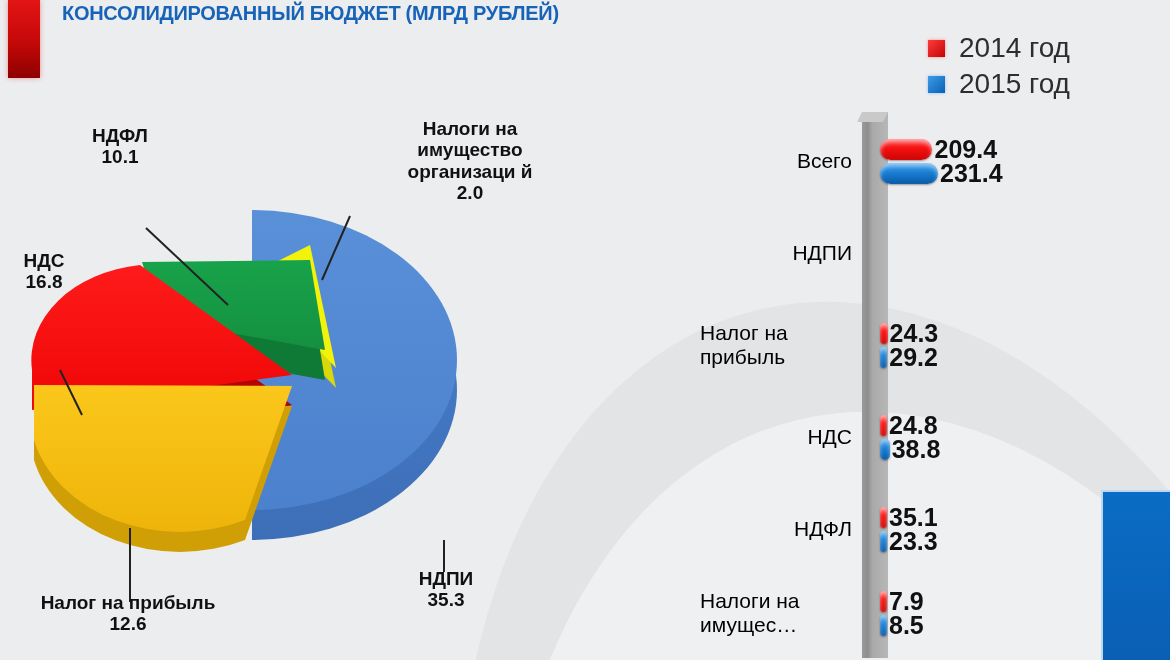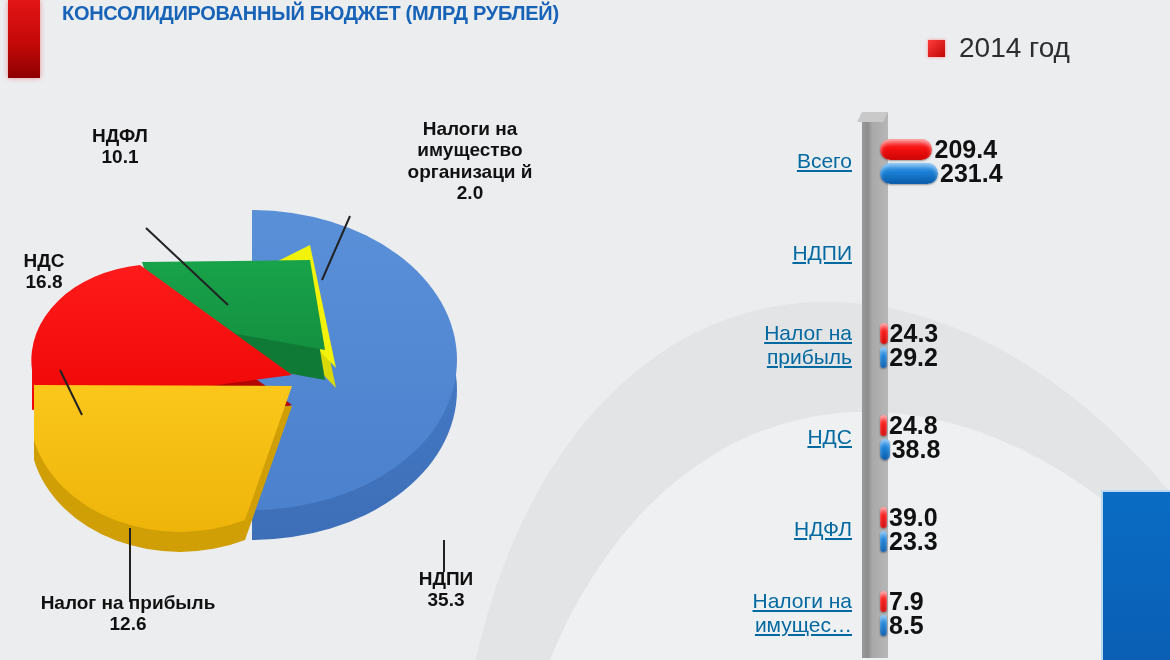--- a/index.html
+++ b/index.html
@@ -59,22 +59,22 @@
     background:linear-gradient(90deg,#9a9a9a 0%,#8e8e8e 22%,#a9a9a9 40%,#b7b7b7 100%);
   }
   .axis-wall-top{
     position:absolute;left:162px;top:0px;width:26px;height:10px;
     background:#c9c9c9;transform:skewX(-26deg);transform-origin:top left;
   }
   .bar-group{position:absolute;left:0;width:400px;height:62px;}
   .bar-cat{
     position:absolute;left:0;top:0;width:158px;height:62px;
     display:flex;align-items:center;justify-content:flex-end;
-    text-align:right;font-size:21px;color:#0369a1;line-height:1.15;
-    padding-right:6px;box-sizing:border-box;text-decoration:underline;
+    font-size:21px;color:#000000;line-height:1.15;
+    padding-right:6px;box-sizing:border-box;
   }
   .bar-rows{position:absolute;left:180px;top:7px;}
   .bar-row{display:flex;align-items:center;height:24px;}
   .bar{
     height:21px;border-radius:11px;position:relative;
   }
   .bar.red{
     background:linear-gradient(180deg,#ff5252 0%,#f61212 42%,#cc0404 100%);
     box-shadow:inset 0 3px 4px rgba(255,255,255,.55),0 1px 2px rgba(0,0,0,.35);
   }
@@ -93,20 +93,24 @@
   <div class="bg-swoosh-2"></div>
   <div class="bg-block-blue"></div>
 
   <div class="title-accent"></div>
   <div class="title-text">КОНСОЛИДИРОВАННЫЙ БЮДЖЕТ (МЛРД РУБЛЕЙ)</div>
 
   <div class="legend">
     <div class="legend-row">
       <span class="legend-swatch sw-red"></span>
       <span class="legend-label">2014 год</span>
+    </div>
+    <div class="legend-row">
+      <span class="legend-swatch sw-blue"></span>
+      <span class="legend-label">2015 год</span>
     </div>
   </div>
 
   <div id="pie-wrap">
     <svg width="700" height="450" viewBox="0 0 700 450">
       <defs>
         <linearGradient id="gBlueTop" x1="0" y1="0" x2="0" y2="1">
           <stop offset="0%" stop-color="#5a90d8"></stop>
             <stop offset="100%" stop-color="#4b81cd"></stop>
         </linearGradient>
@@ -230,21 +234,21 @@
               <div class="bar blue" style="width: 9.72515px;"></div>
               <span class="bar-val">38.8</span>
             </div>
           </div>
         </div>
         <div class="bar-group" style="top: 386px;">
           <div class="bar-cat">НДФЛ</div>
           <div class="bar-rows">
             <div class="bar-row">
               <div class="bar red" style="width: 7px;"></div>
-              <span class="bar-val">39.0</span>
+              <span class="bar-val">35.1</span>
             </div>
             <div class="bar-row">
               <div class="bar blue" style="width: 7px;"></div>
               <span class="bar-val">23.3</span>
             </div>
           </div>
         </div>
         <div class="bar-group" style="top: 470px;">
           <div class="bar-cat">Налоги на имущес…</div>
           <div class="bar-rows">

